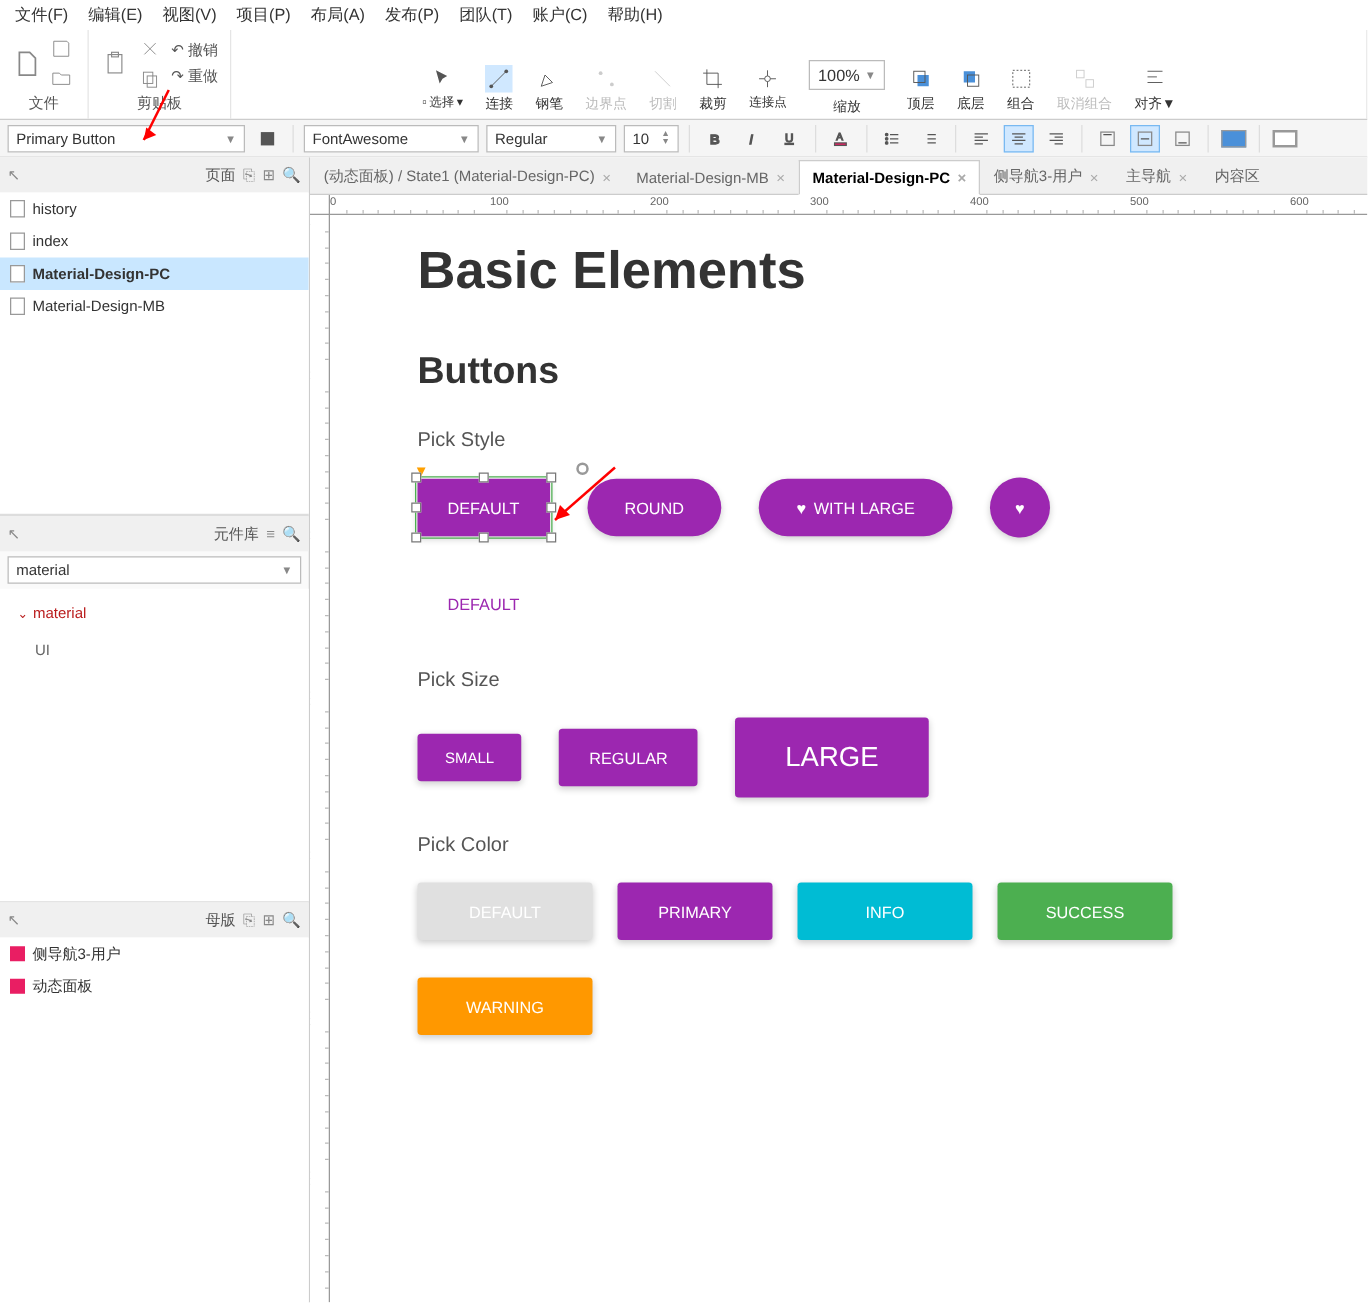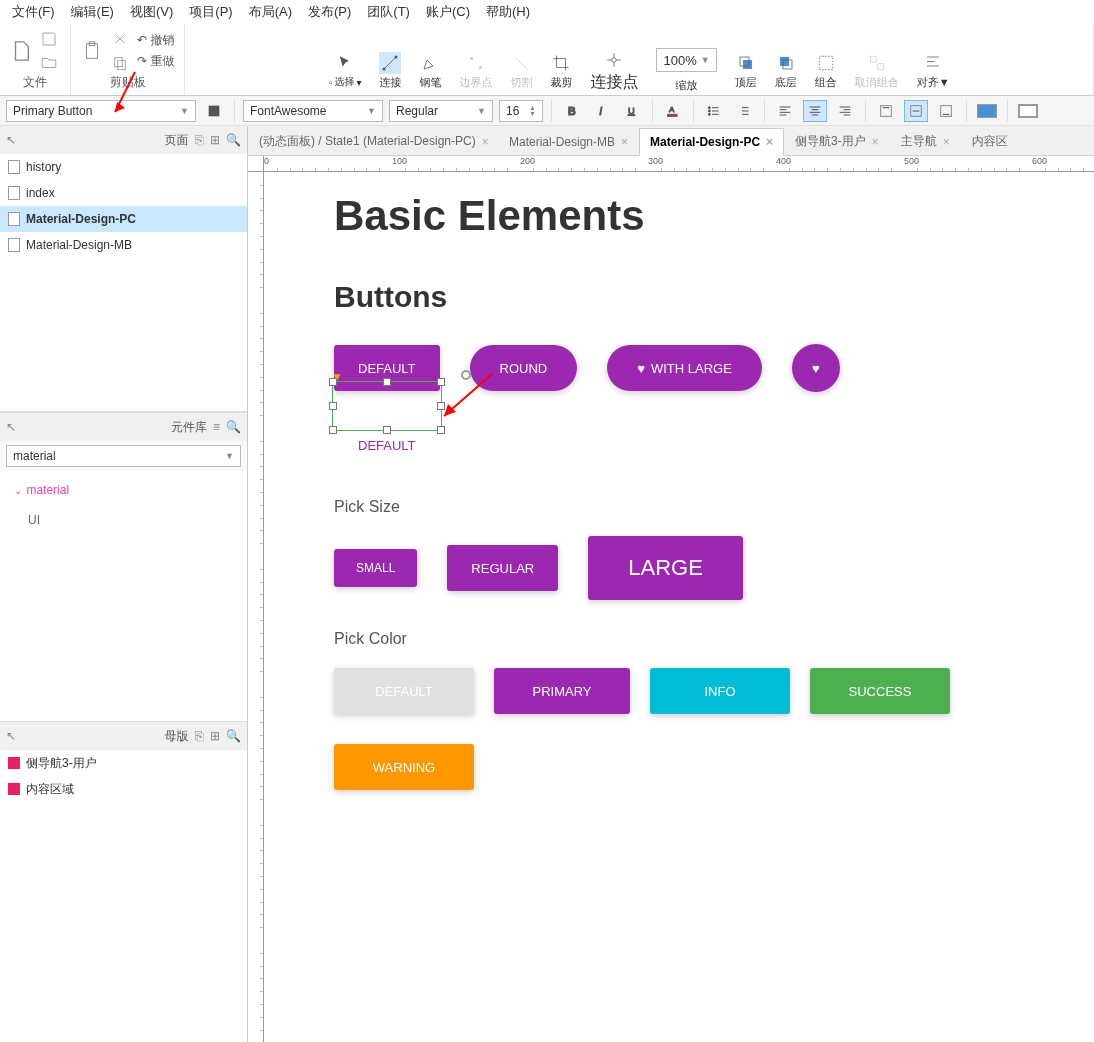--- a/index.html
+++ b/index.html
@@ -37,21 +37,21 @@
 .panel-hdr .ttl { font-size: 12px; color: #555; }
 .pnl-pages { height: 258px; overflow: auto; background: #fff; border-bottom: 1px solid #ddd; }
 .page-item { display: flex; align-items: center; height: 26px; padding: 0 8px; gap: 6px; cursor: pointer; }
 .page-item.sel { background: #c9e7ff; font-weight: bold; }
 .pg-icon { width: 12px; height: 14px; border: 1px solid #999; background: #fff; }
 .pnl-lib { border-top: 1px solid #ddd; }
 .lib-search { padding: 4px 6px; }
 .lib-input { width: 100%; height: 22px; border: 1px solid #bbb; padding: 0 6px; display: flex; align-items: center; background: #fff; }
 .lib-input .caret { margin-left: auto; font-size: 9px; color: #888; }
 .lib-body { background: #fff; height: 250px; overflow: auto; padding: 8px; }
-.lib-branch { font-size: 12px; color: #ec4899; }
+.lib-branch { font-size: 12px; color: #b91c1c; }
 .lib-branch .chev { font-size: 10px; margin-right: 4px; display: inline-block; }
 .lib-node { padding: 4px 6px; cursor: pointer; }
 .lib-leaf { padding: 4px 20px; color: #666; }
 .pnl-master { border-top: 1px solid #ddd; flex: 1; }
 .master-body { background: #fff; height: 100%; overflow: auto; }
 .master-item { display: flex; align-items: center; height: 26px; padding: 0 8px; gap: 6px; cursor: pointer; }
 .master-sw { width: 12px; height: 12px; background: #e91e63; }
 
 .tabs-bar { display: flex; height: 30px; background: #f0f0f0; border-bottom: 1px solid #ccc; align-items: flex-end; }
 .tab { height: 28px; padding: 0 10px; display: flex; align-items: center; gap: 6px; font-size: 12px; color: #666; cursor: pointer; border: 1px solid transparent; border-bottom: none; white-space: nowrap; max-width: 250px; overflow: hidden; }
@@ -193,21 +193,21 @@
       <div style="text-align:center"><span class="tb-btn">
             <svg viewBox="0 0 24 24">
               <path d="M6 2v16h16M2 6h16v16" stroke="#555" fill="none"></path>
             </svg>
           </span><div style="font-size:11px">裁剪</div></div>
       <div style="text-align:center"><span class="tb-btn">
             <svg viewBox="0 0 24 24">
               <circle cx="12" cy="12" r="3" fill="none" stroke="#555"></circle>
               <path d="M12 3v6M12 15v6M3 12h6M15 12h6" stroke="#555"></path>
             </svg>
-          </span><div style="font-size:16px">连接点</div></div>
+          </span><div style="font-size:10px">连接点</div></div>
       <div style="text-align:center">
           <span class="zoom-box">
             <span>100%</span>
             <span class="caret">▼</span>
           </span>
           <div style="font-size:11px;margin-top:6px">缩放</div>
         </div>
       <div style="text-align:center"><span class="tb-btn">
             <svg viewBox="0 0 24 24">
               <rect x="8" y="8" width="12" height="12" fill="#4a90d9"></rect>
@@ -253,21 +253,21 @@
   <span class="sep"></span>
   <div class="combo" style="width:140px">
       <span>FontAwesome</span>
       <span class="caret">▼</span>
     </div>
   <div class="combo" style="width:104px">
       <span>Regular</span>
       <span class="caret">▼</span>
     </div>
   <div class="combo" style="width:44px">
-      <span>16</span>
+      <span>10</span>
       <span class="caret" style="font-size:7px;line-height:6px">▲<br>▼</span>
     </div>
   <span class="sep"></span>
   <span class="icon-btn">
       <svg viewBox="0 0 24 24">
         <text x="6" y="18" font-size="16" font-weight="bold" fill="#555">B</text>
       </svg>
     </span>
   <span class="icon-btn">
       <svg viewBox="0 0 24 24">
@@ -410,21 +410,21 @@
         <span style="cursor:pointer;color:#888">⊞</span>
         <span style="cursor:pointer;color:#888">🔍</span>
       </div>
       <div class="master-body">
         <div class="master-item">
             <span class="master-sw"></span>
             <span>侧导航3-用户</span>
           </div>
         <div class="master-item">
             <span class="master-sw"></span>
-            <span>内容区域</span>
+            <span>动态面板</span>
           </div>
       </div>
     </div>
   </div>
 
   <div class="canvas-wrap">
     <div class="tabs-bar">
       <div class="tab">
           <span>(动态面板) / State1 (Material-Design-PC)</span>
           <span class="close">×</span>
@@ -588,20 +588,21 @@
           <span class="ruler-minor-v" style="top: 832px;"></span>
           <span class="ruler-minor-v" style="top: 844.8px;"></span>
           <span class="ruler-minor-v" style="top: 857.6px;"></span>
         </div>
 
       <div class="design-surface">
         <div class="page-content">
           <div class="h1">Basic Elements</div>
           <div class="h2">Buttons</div>
 
+          <div class="h3">Pick Style</div>
           <div class="row">
             <span id="selBtn" class="btn purple flat">DEFAULT</span>
             <span class="btn purple round">ROUND</span>
             <span class="btn purple round">
                 <span style="margin-right:6px">♥</span>
                 <span>WITH LARGE</span>
               </span>
             <span class="btn purple circ">
                 <span>♥</span>
               </span>
@@ -613,21 +614,21 @@
           <div class="h3">Pick  Size</div>
           <div class="row">
             <span class="btn purple flat sm">SMALL</span>
             <span class="btn purple flat">REGULAR</span>
             <span class="btn purple flat lg">LARGE</span>
           </div>
 
           <div class="h3">Pick  Color</div>
           <div class="row" id="colorRow1">
               <span class="btn flat" style="background: rgb(224, 224, 224); color: rgb(255, 255, 255); width: 140px; margin-right: 20px; margin-bottom: 20px;">DEFAULT</span>
-              <span class="btn flat" style="background: rgb(156, 39, 176); color: rgb(255, 255, 255); width: 136px; margin-right: 20px; margin-bottom: 20px;">PRIMARY</span>
+              <span class="btn flat" style="background: rgb(156, 39, 176); color: rgb(255, 255, 255); width: 124px; margin-right: 20px; margin-bottom: 20px;">PRIMARY</span>
               <span class="btn flat" style="background: rgb(0, 188, 212); color: rgb(255, 255, 255); width: 140px; margin-right: 20px; margin-bottom: 20px;">INFO</span>
               <span class="btn flat" style="background: rgb(76, 175, 80); color: rgb(255, 255, 255); width: 140px; margin-right: 20px; margin-bottom: 20px;">SUCCESS</span>
             </div>
           <div class="row" id="colorRow2">
               <span class="btn flat" style="background: rgb(255, 152, 0); color: rgb(255, 255, 255); width: 140px; margin-right: 20px; margin-bottom: 20px;">WARNING</span>
             </div>
         </div>
 
         <div class="sel-box" id="selBox" style="left: 68px; top: 209px; width: 109.562px; height: 50px;">
           <span class="sel-indicator-y" style="left:-2px;top:-12px">▼</span>

